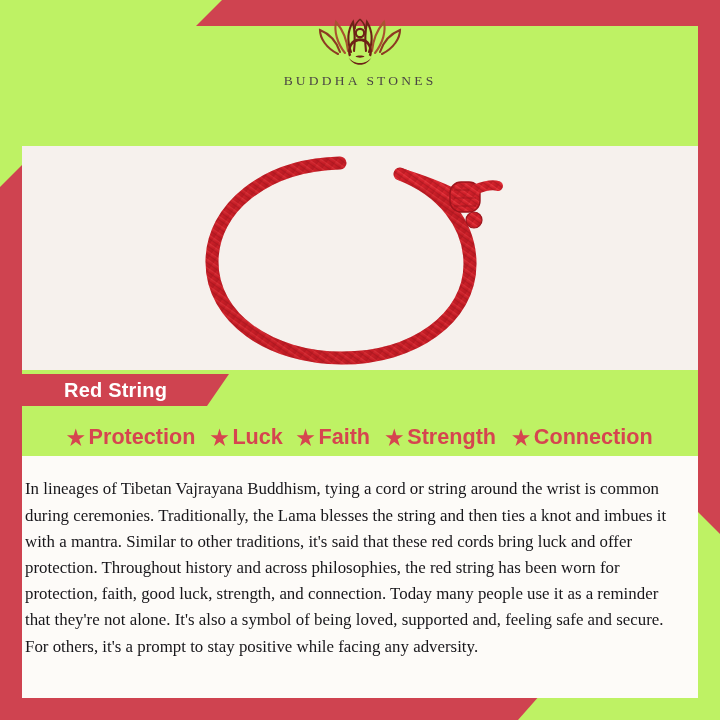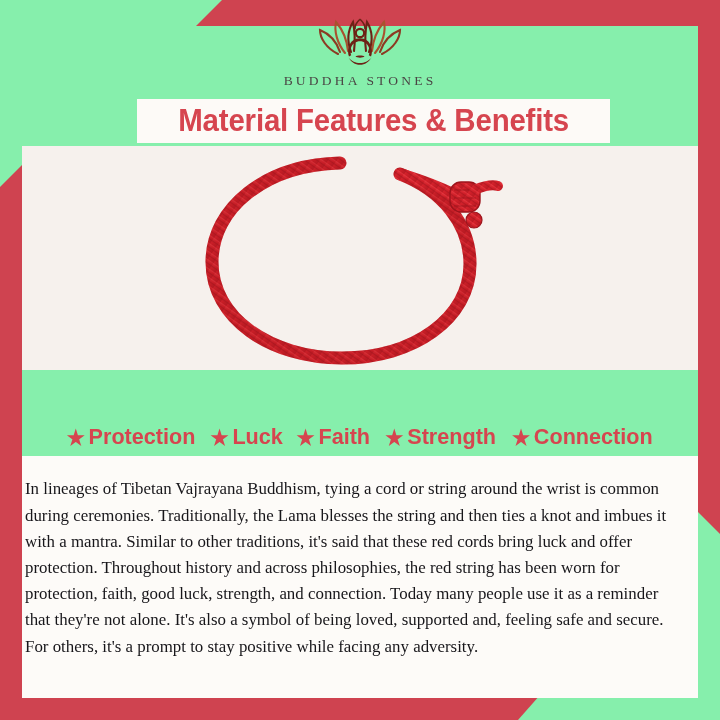--- a/index.html
+++ b/index.html
@@ -10,21 +10,21 @@
     width: 720px;
     height: 720px;
     overflow: hidden;
     background: #f7f2ee;
     font-family: "Liberation Sans", sans-serif;
   }
   .page {
     position: relative;
     width: 720px;
     height: 720px;
-    background: #86efac;
+    background: #bef264;
     overflow: hidden;
   }
 
   
   .bar-top {
     position: absolute;
     top: 0;
     left: 196px;
     width: 524px;
     height: 26px;
@@ -216,23 +216,20 @@
         <path d="M52 26.2 C46.5 26.2, 42.5 29.5, 41 34 C39.5 38.5, 40 42, 41 44.5 L43.2 43.2 C42.4 41, 42 38.3, 43.2 35.2 C44.6 31.6, 48 29.2, 52 29.2 C56 29.2, 59.4 31.6, 60.8 35.2 C62 38.3, 61.6 41, 60.8 43.2 L63 44.5 C64 42, 64.5 38.5, 63 34 C61.5 29.5, 57.5 26.2, 52 26.2 Z"></path>
 
         <path d="M40.5 45.5 C44 49.5, 47.5 51, 52 51 C56.5 51, 60 49.5, 63.5 45.5 C61 50, 57 52.8, 52 52.8 C47 52.8, 43 50, 40.5 45.5 Z"></path>
 
         <path d="M47.5 44.5 C49 43.3, 55 43.3, 56.5 44.5 C55 46, 49 46, 47.5 44.5 Z"></path>
       </g>
     </svg>
     <div class="logo-text">BUDDHA STONES</div>
   </div>
 
-  <div class="title-banner">
-    <div class="title-text">Material Features &amp; Benefits</div>
-  </div>
 
   <div class="photo">
     <svg width="676" height="224" viewBox="0 0 676 224">
       <defs>
         <linearGradient id="cordGrad" x1="0" y1="0" x2="1" y2="1">
           <stop offset="0%" stop-color="#e03038"></stop>
           <stop offset="50%" stop-color="#d3202a"></stop>
           <stop offset="100%" stop-color="#b51a22"></stop>
         </linearGradient>
         <pattern id="braid" width="7" height="7" patternUnits="userSpaceOnUse" patternTransform="rotate(35)">
@@ -258,20 +255,23 @@
       <g>
         <rect x="428" y="36" width="30" height="30" rx="11" fill="url(#braid)" stroke="#9d141c" stroke-width="1.4"></rect>
         <path d="M432 44 h22 M432 52 h22 M432 60 h22" stroke="#9d141c" stroke-width="1.6" opacity="0.5"></path>
       </g>
 
       <path d="M452 44 C462 40, 470 38, 476 40" fill="none" stroke="url(#braid)" stroke-width="10" stroke-linecap="round"></path>
       <circle cx="452" cy="74" r="8" fill="url(#braid)" stroke="#9d141c" stroke-width="1.2"></circle>
     </svg>
   </div>
 
+  <div class="tab">
+    <span class="tab-label">Red String</span>
+  </div>
 
   <div class="benefits">
     <span class="benefit">
       <span class="star">★</span>
       <span>Protection</span>
     </span>
     <span class="benefit">
       <span class="star">★</span>
       <span>Luck</span>
     </span>

